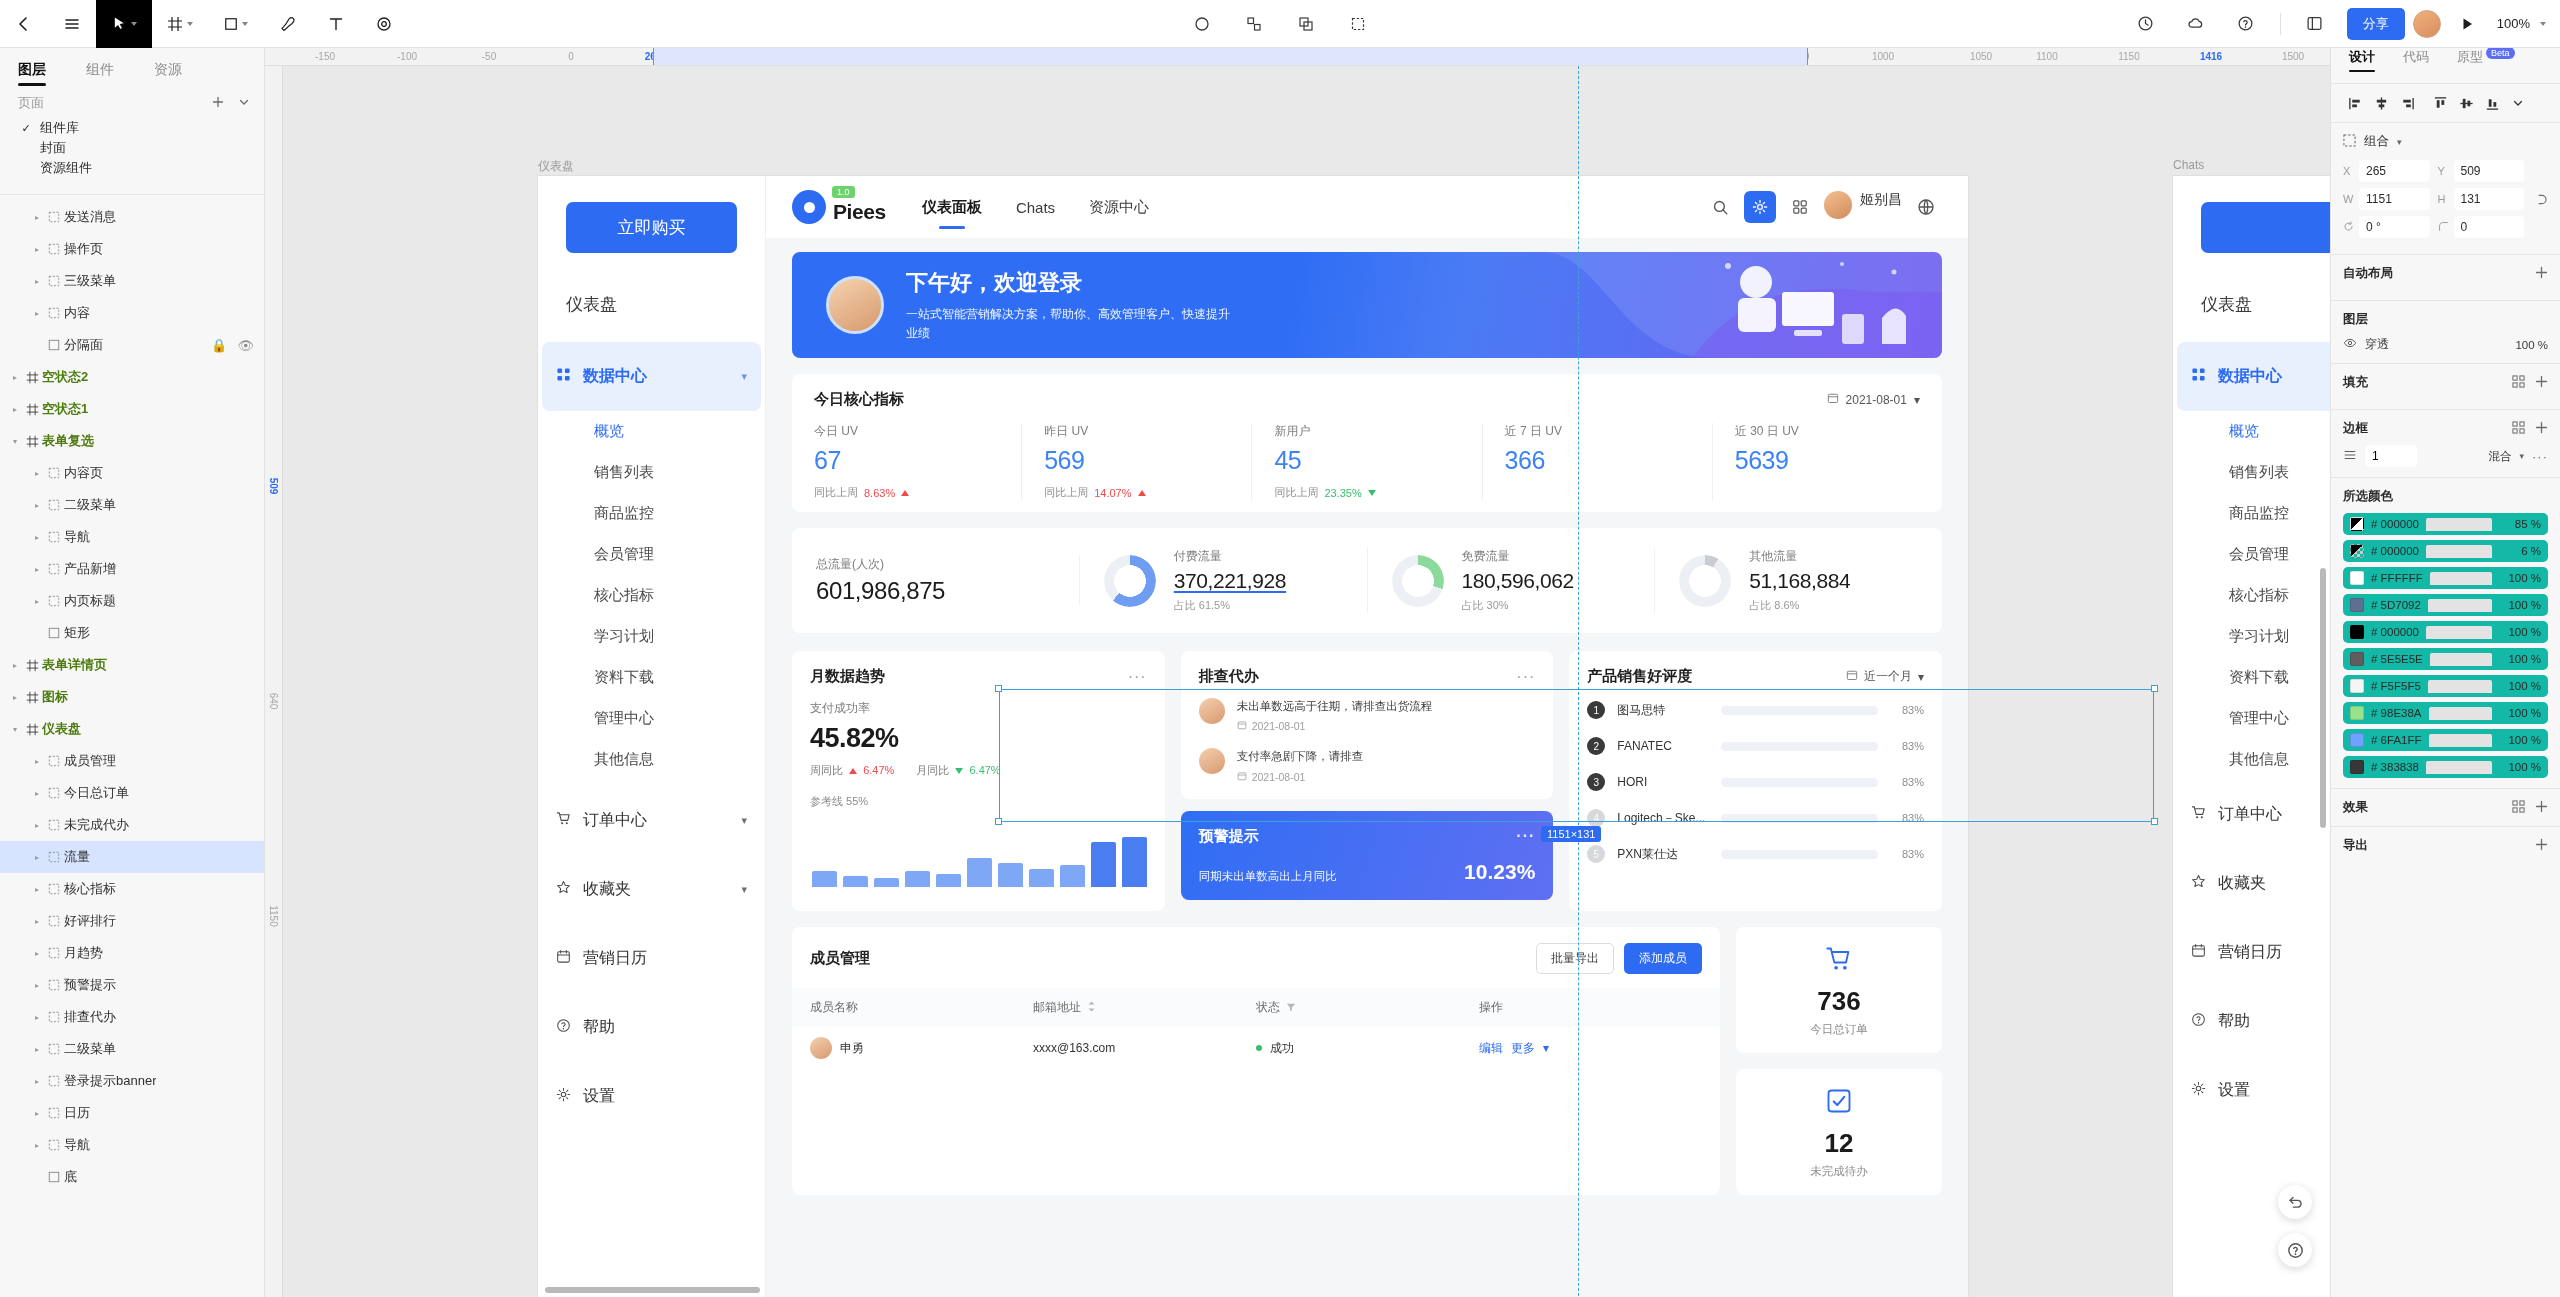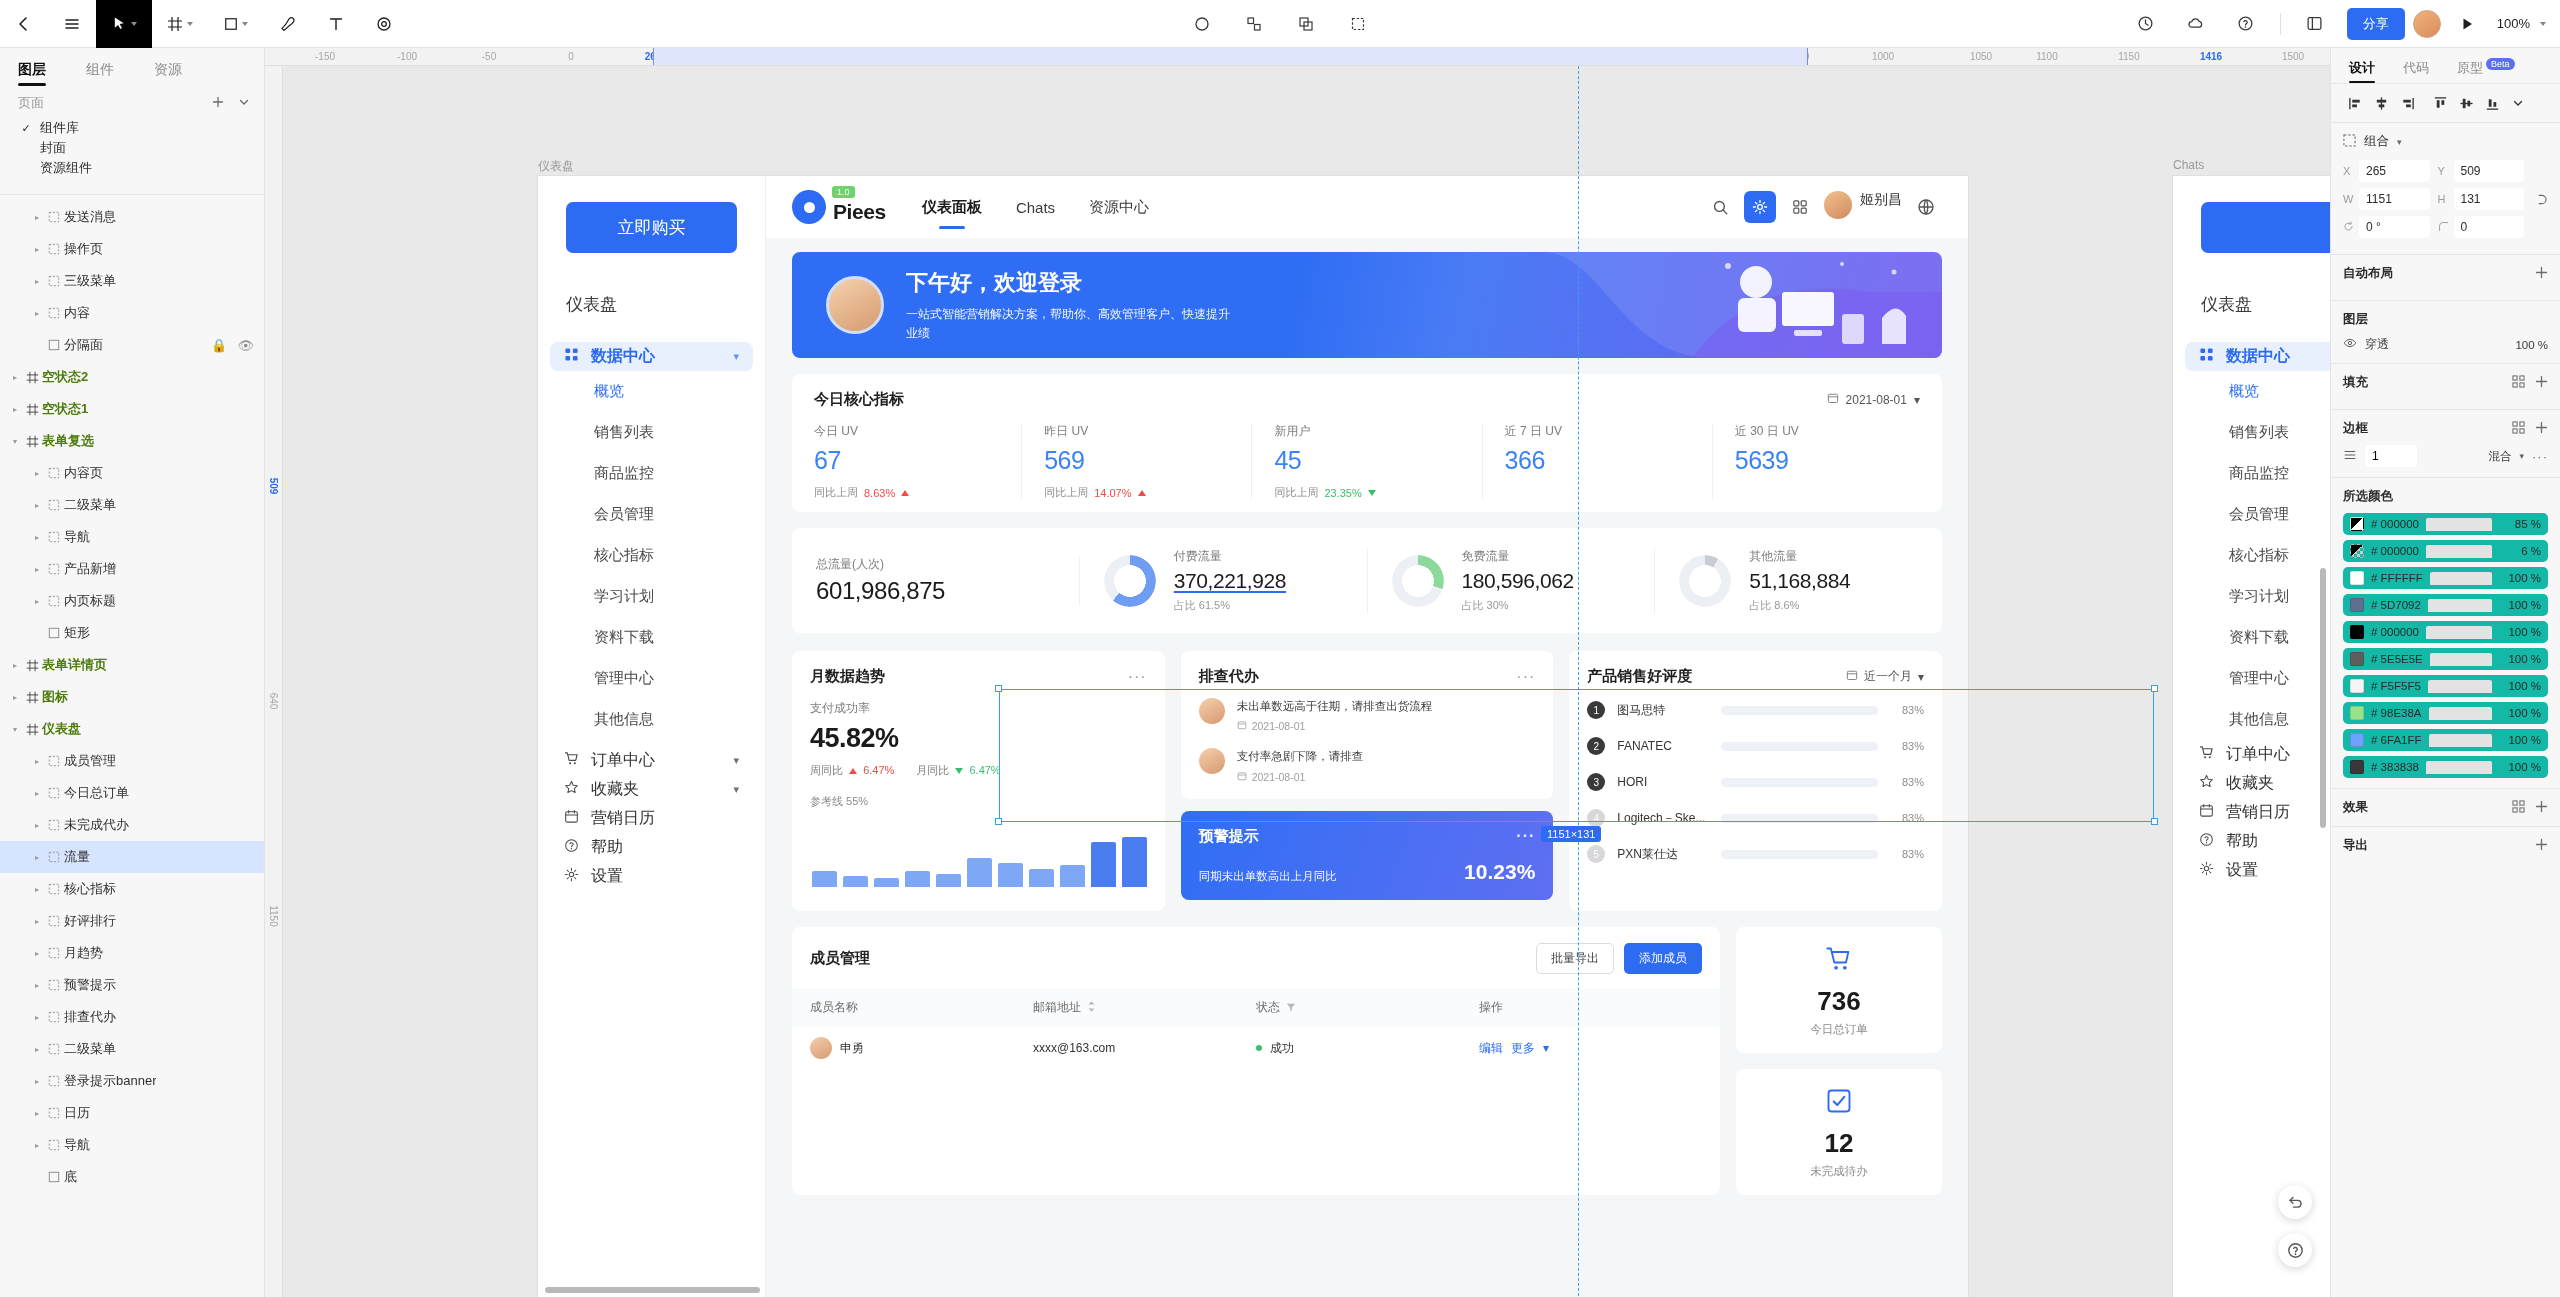--- a/index.html
+++ b/index.html
@@ -109,21 +109,21 @@
   
   .pm { position:absolute; inset:0; display:flex; font-size:13px; color:#222; }
   .pm-side { width:228px; flex:0 0 228px; background:#fff; border-right:1px solid #f0f0f0; padding:26px 0 0; }
   .buy-btn {
     margin:0 28px 40px; background:#2c6bf2; color:#fff; text-align:center;
     border-radius:7px; padding:14px 0; font-size:17px; cursor:pointer;
   }
   .pm-side-title { padding:0 28px 26px; font-size:17px; color:#3b3b3b; }
   .nav-grp { margin-bottom:6px; }
   .nav-main {
-    display:flex; align-items:center; gap:12px; margin:0 12px; padding:4px 14px;
+    display:flex; align-items:center; gap:12px; margin:0 4px; padding:24px 14px;
     border-radius:8px; font-size:16px; cursor:pointer; color:#333;
   }
   .nav-main.active { background:#e8f0fe; color:#2c6bf2; font-weight:600; }
   .nav-main .chev { margin-left:auto; font-size:11px; opacity:.7;}
   .nav-sub { padding:11px 0 11px 56px; font-size:15px; color:#4a4a4a; cursor:pointer; }
   .nav-sub.active { color:#2c6bf2; }
 
   .pm-main { flex:1 1 auto; background:#f5f6f8; display:flex; flex-direction:column; overflow:hidden;}
   .pm-topbar { height:62px; background:#fff; display:flex; align-items:center; padding:0 26px; gap:0; }
   .logo-dot { width:34px;height:34px;border-radius:50%;background:#2c6bf2; display:flex;align-items:center;justify-content:center; position:relative;}
@@ -232,21 +232,21 @@
   .mini { background:#fff; border-radius:8px; padding:18px 0 16px; text-align:center;}
   .mini-ic { color:#2c6bf2; margin-bottom:10px;}
   .mini-v { font-size:26px; font-weight:700; color:#1b1b1b;}
   .mini-l { font-size:11.5px; color:#8a8a8a; margin-top:5px;}
 
   
   .right-panel {
     width:230px; flex:0 0 230px; background:#f7f7f7; border-left:1px solid #e2e2e2;
     display:flex; flex-direction:column; overflow:hidden;
   }
-  .rp-tabs { display:flex; align-items:flex-end; gap:28px; padding:0 18px; height:36px; border-bottom:1px solid #e6e6e6;}
+  .rp-tabs { display:flex; align-items:flex-start; gap:28px; padding:0 18px; height:36px; border-bottom:1px solid #e6e6e6;}
   .rp-tab { font-size:13px; color:#8a8a8a; padding-bottom:6px; cursor:pointer; position:relative;}
   .rp-tab.active { color:#111; font-weight:600;}
   .rp-tab.active:after { content:""; position:absolute; left:0;right:0;bottom:0;height:2.5px;background:#111;border-radius:2px;}
   .beta { background:#5b6ef5; color:#fff; font-size:9px; padding:1px 5px; border-radius:7px; margin-left:3px; position:relative; top:-5px;}
   .align-bar { display:flex; align-items:center; gap:2px; padding:7px 12px; border-bottom:1px solid #e6e6e6;}
   .align-b { width:24px;height:24px; display:flex;align-items:center;justify-content:center; color:#333; cursor:pointer;}
   .rp-sec { padding:10px 12px; border-bottom:1px solid #e6e6e6;}
   .rp-rowhd { display:flex; align-items:center; font-size:12.5px; color:#2b2b2b; font-weight:600; margin-bottom:8px;}
   .rp-rowhd .acts { margin-left:auto; display:flex; gap:10px; color:#6b6b6b; font-weight:400;}
   .grp-sel { display:flex; align-items:center; gap:8px; font-size:12.5px; color:#2b2b2b; margin-bottom:10px;}

